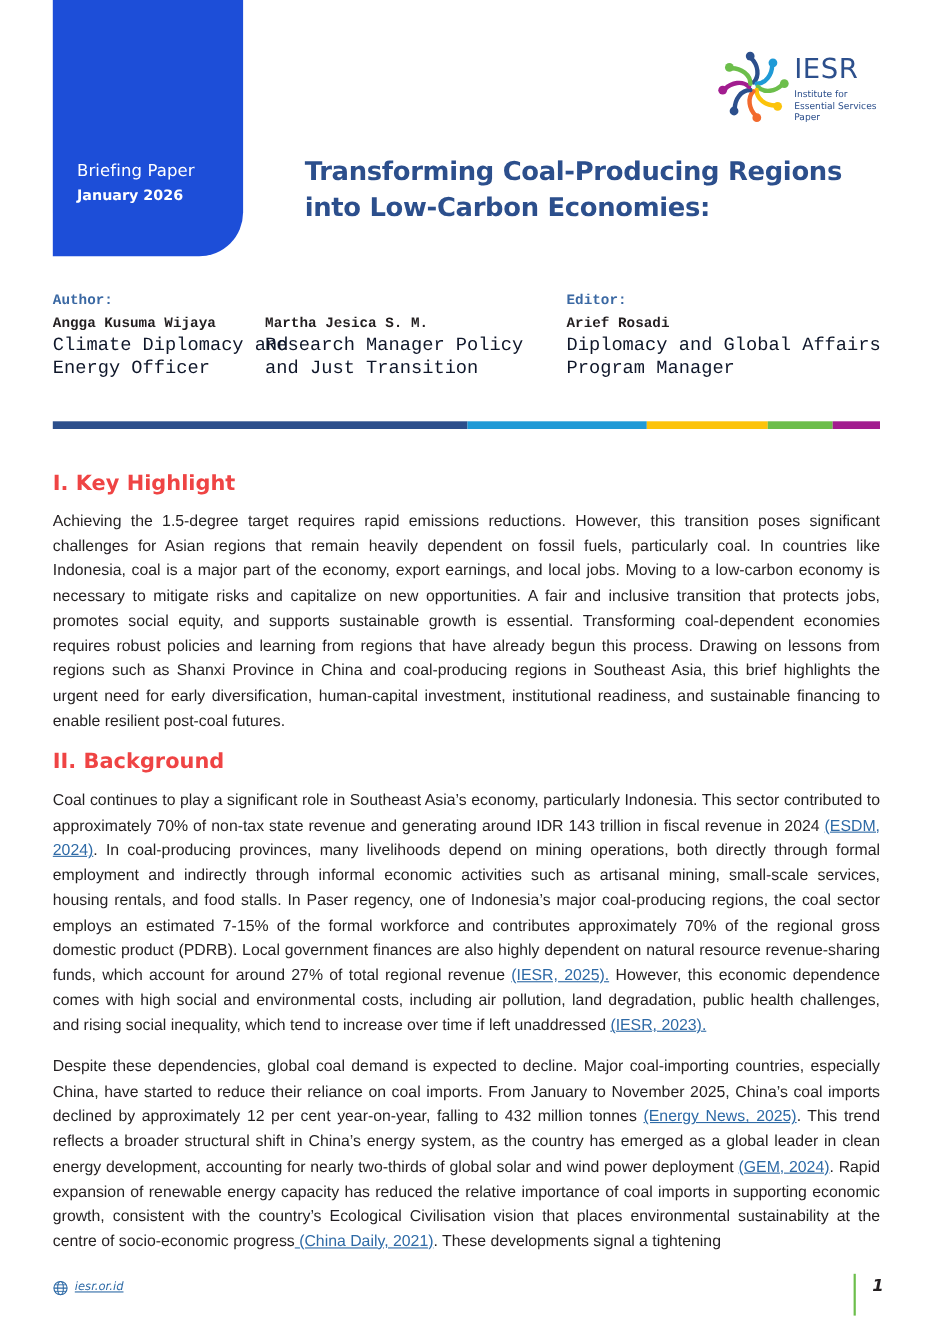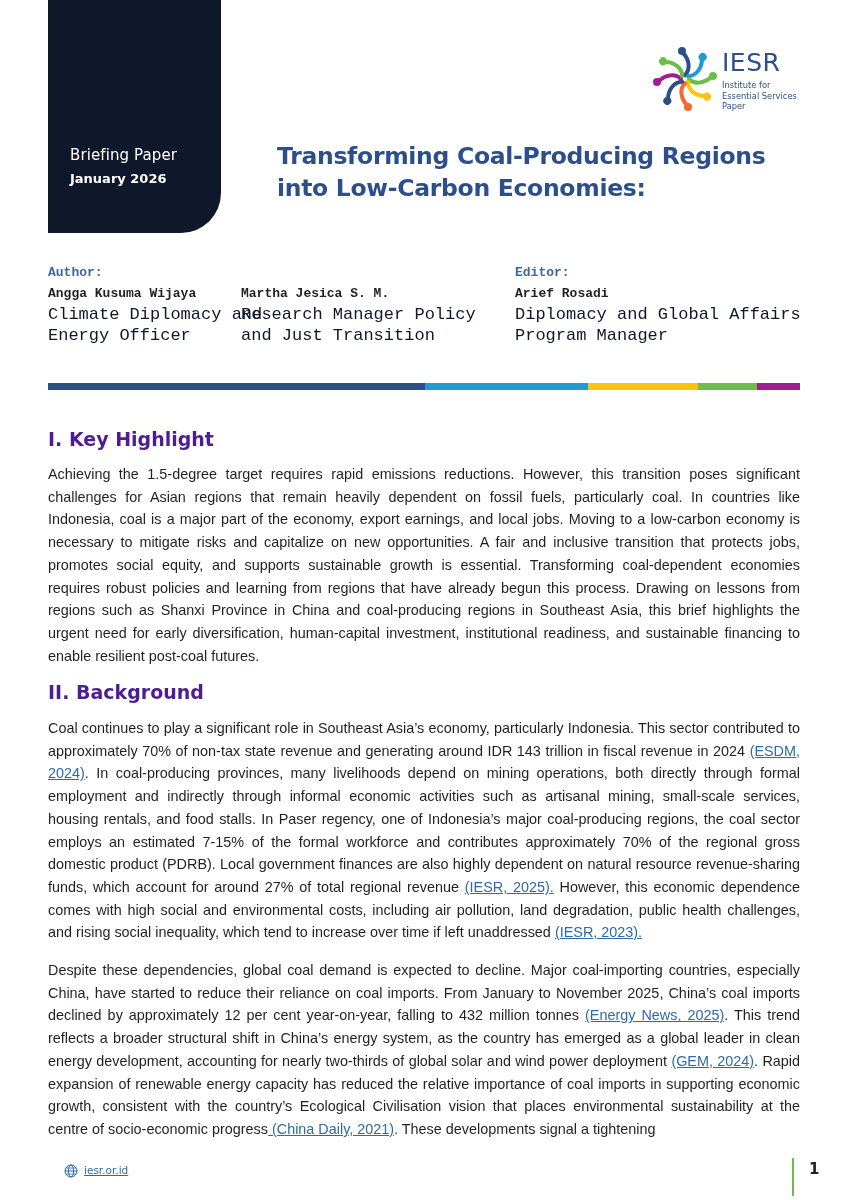--- a/index.html
+++ b/index.html
@@ -1,21 +1,21 @@
 <!DOCTYPE html>
 <html><head>
 <meta charset="utf-8">
 <style>
   * { box-sizing: border-box; margin: 0; padding: 0; }
   html, body { width: 849px; height: 1200px; background: #ffffff; overflow: hidden; }
   body { position: relative; font-family: "Liberation Sans", "DejaVu Sans", sans-serif; color: #231f20; }
 
   .tab {
     position: absolute; left: 48px; top: 0; width: 173px; height: 233px;
-    background: #0f172a; border-bottom-right-radius: 40px;
+    background: #1d4ed8; border-bottom-right-radius: 40px;
   }
   .tab .kind { position: absolute; left: 22px; top: 146px; color: #ffffff; font-family: "DejaVu Sans", sans-serif; font-size: 15px; font-weight: normal; letter-spacing: 0.1px; }
   .tab .date { position: absolute; left: 22px; top: 171px; color: #ffffff; font-family: "DejaVu Sans", sans-serif; font-size: 13px; font-weight: bold; }
 
   .logo { position: absolute; left: 652px; top: 46px; width: 160px; height: 70px; }
   .logo .mark { position: absolute; left: 0; top: 0; width: 66px; height: 66px; }
   .logo .name { position: absolute; left: 70px; top: 2px; font-family: "DejaVu Sans", sans-serif; font-size: 25px; color: #2c4f8c; letter-spacing: 0.5px; }
   .logo .sub { position: absolute; left: 70px; top: 34px; font-family: "DejaVu Sans", sans-serif; font-size: 8.3px; line-height: 10.5px; color: #2c4f8c; width: 100px; }
 
   .title { position: absolute; left: 241px; top: 141px; font-family: "DejaVu Sans", sans-serif; font-weight: bold; font-size: 23.5px; line-height: 31.5px; letter-spacing: -0.3px; margin-left: 36px; }
@@ -26,31 +26,31 @@
   .credits .role { color: #3a68a3; font-weight: bold; font-size: 13px; }
   .credits .person { font-weight: bold; color: #231f20; }
   .credits .pos { color: #0f172a; font-size: 17px; }
   .c1 { left: 48px; }
   .c2 { left: 241px; top: 283px; }
   .c3 { left: 515px; }
 
   .colorbar { position: absolute; left: 48px; top: 383px; width: 752px; height: 7px; display: flex; }
   .colorbar span { display: block; height: 100%; }
 
-  h2 { position: absolute; left: 48px; font-family: "DejaVu Sans", sans-serif; font-weight: bold; font-size: 19px; color: #4c1d95; }
+  h2 { position: absolute; left: 48px; font-family: "DejaVu Sans", sans-serif; font-weight: bold; font-size: 19px; color: #ef4444; }
   .h-key { top: 428px; }
   .h-bg { top: 681px; }
 
   .para { position: absolute; left: 48px; width: 752px; font-family: "Liberation Sans", sans-serif; font-size: 14.4px; line-height: 22.7px; text-align: justify; color: #231f20; }
   .p1 { top: 463px; }
   .p2 { top: 717px; }
   .p3 { top: 959px; }
   a.cite { color: #2e6aa6; text-decoration: underline; }
 
-  .footer { position: absolute; left: 64px; top: 1160px; width: 752px; height: 30px; font-family: "DejaVu Sans", sans-serif; }
+  .footer { position: absolute; left: 48px; top: 1160px; width: 752px; height: 30px; font-family: "DejaVu Sans", sans-serif; font-style: italic; }
   .footer .globe { position: absolute; left: 0; top: 4px; width: 14px; height: 14px; }
   .footer .site { position: absolute; left: 20px; top: 4px; font-size: 10.5px; color: #2e6aa6; text-decoration: underline; }
   .footer .ftitle { position: absolute; right: 36px; top: 5px; font-size: 9.6px; color: #231f20; white-space: nowrap; }
   .footer .divider { position: absolute; left: 728px; top: -2px; width: 2px; height: 38px; background: #6cbe4b; }
   .footer .page { position: absolute; left: 745px; top: 0px; font-size: 15px; font-weight: bold; color: #231f20; }
 </style>
 </head>
 <body>
 
 <div class="tab">

